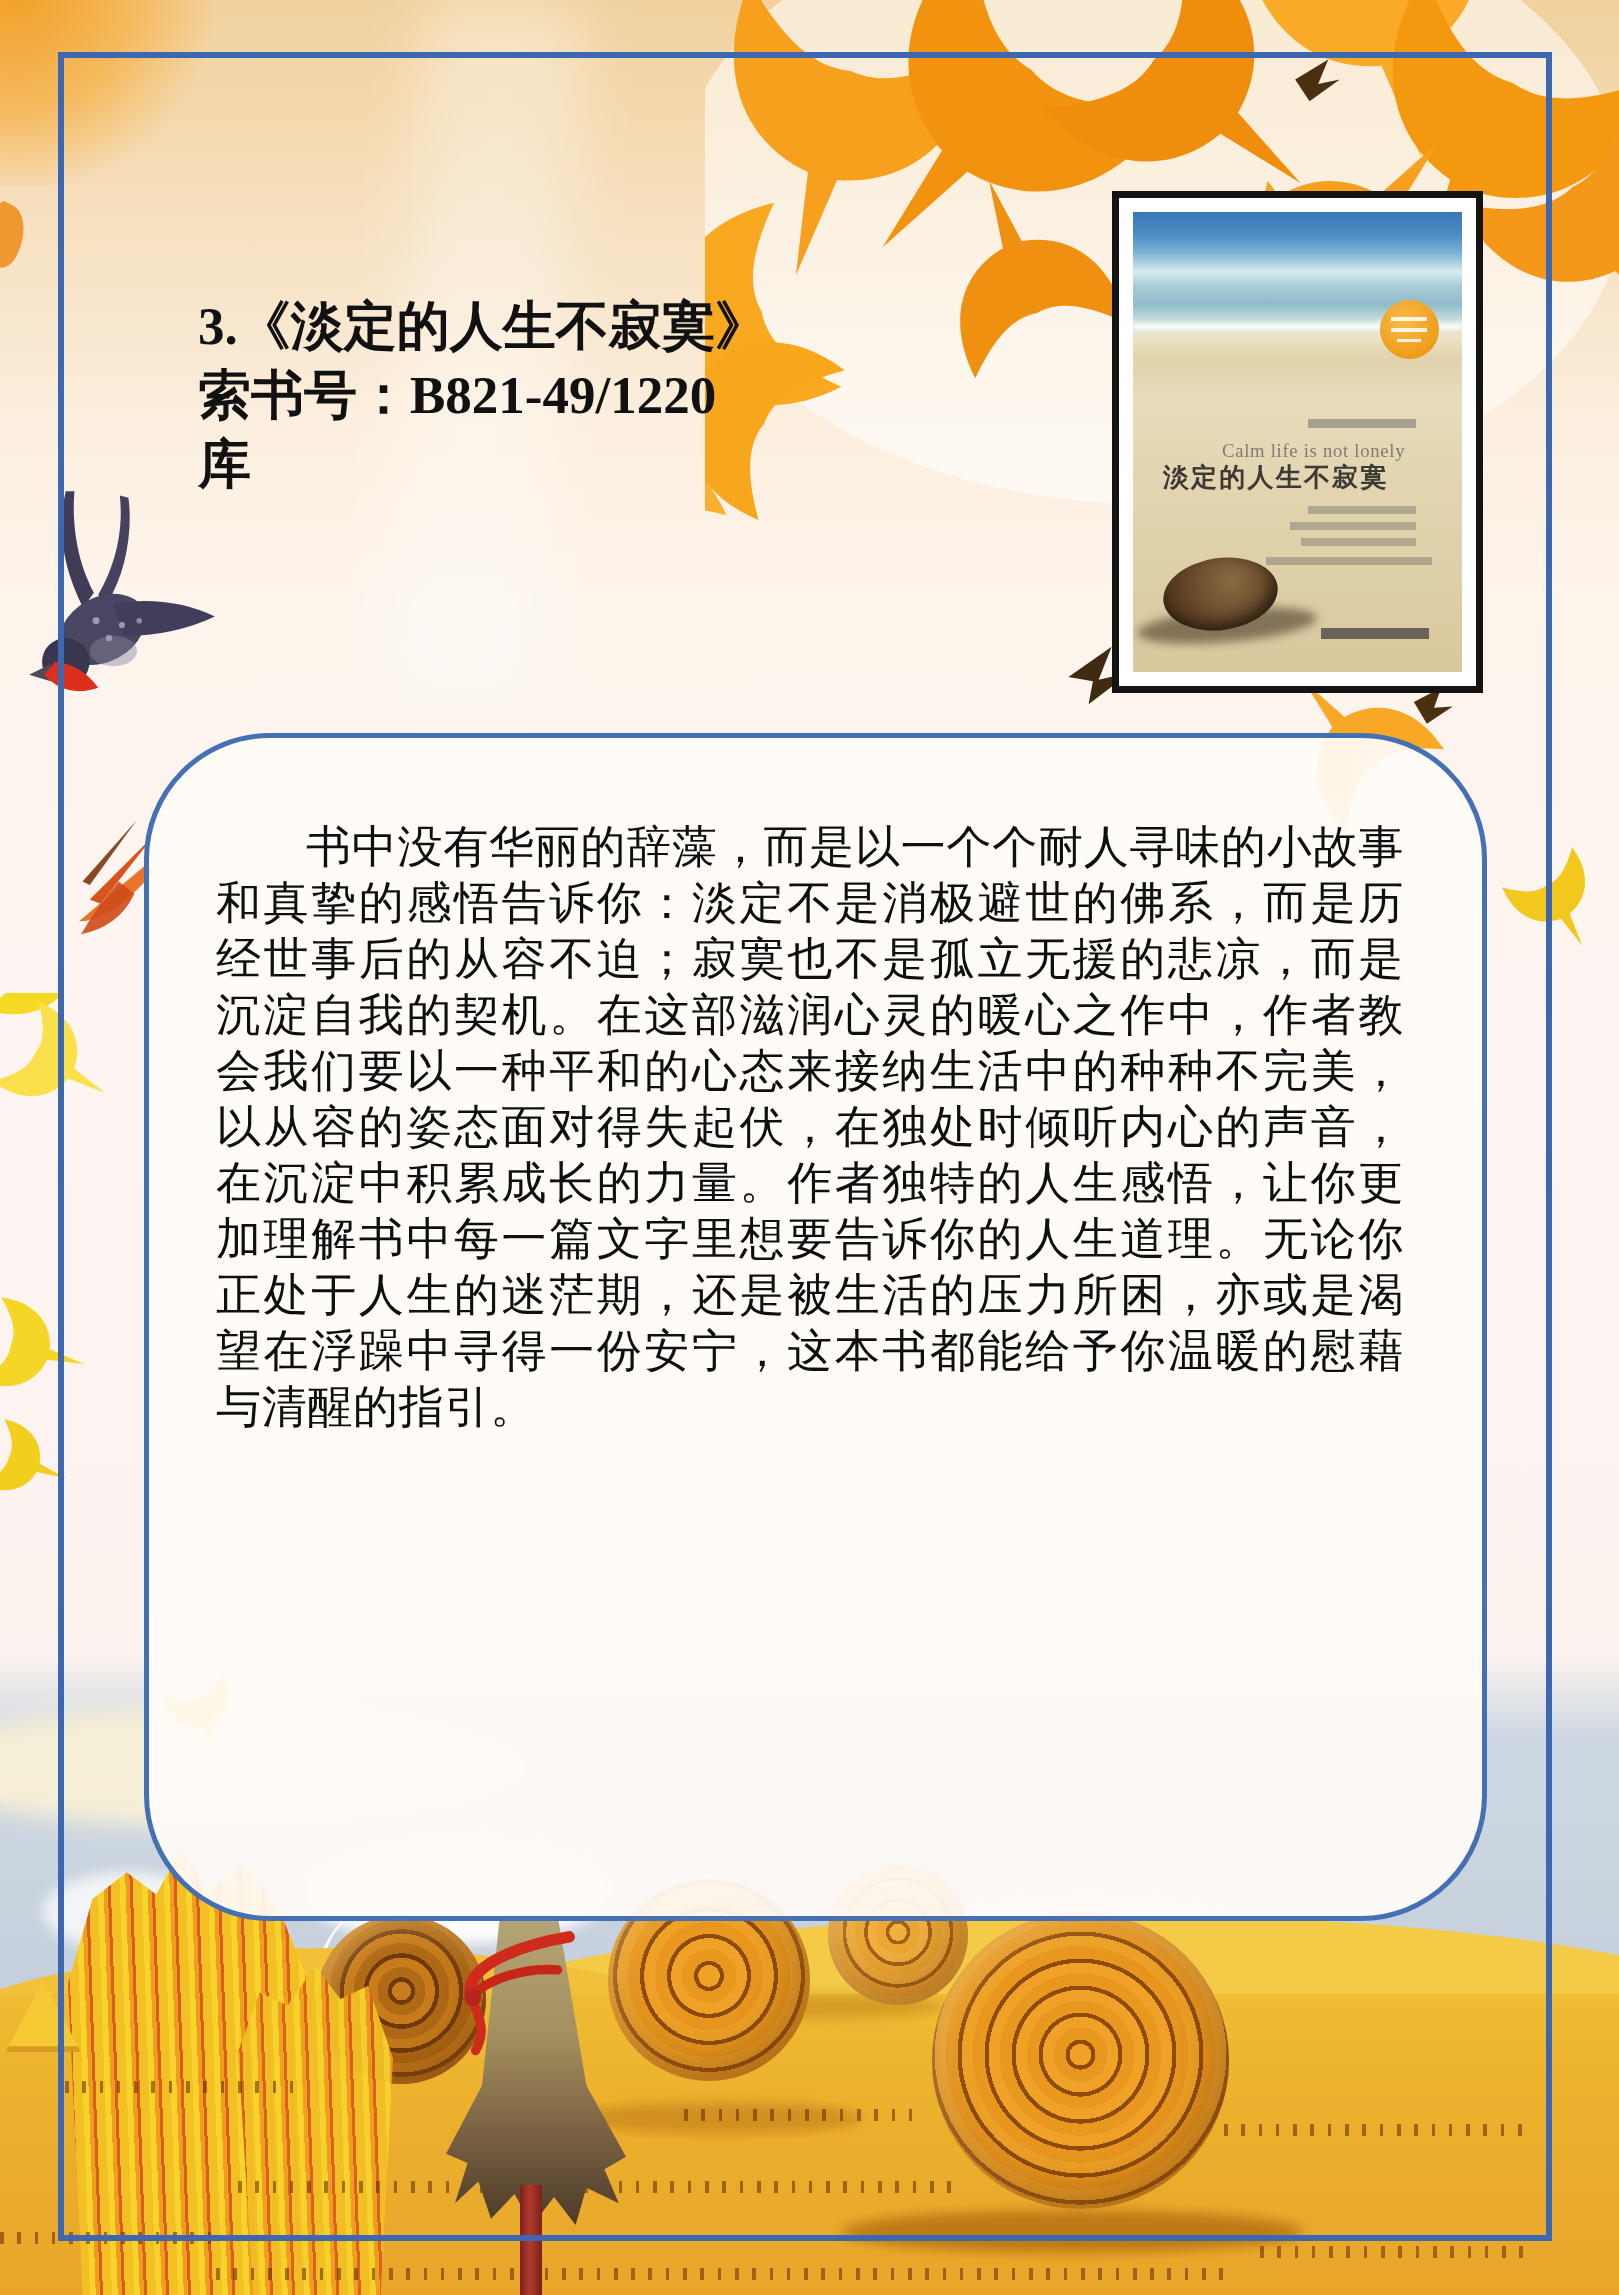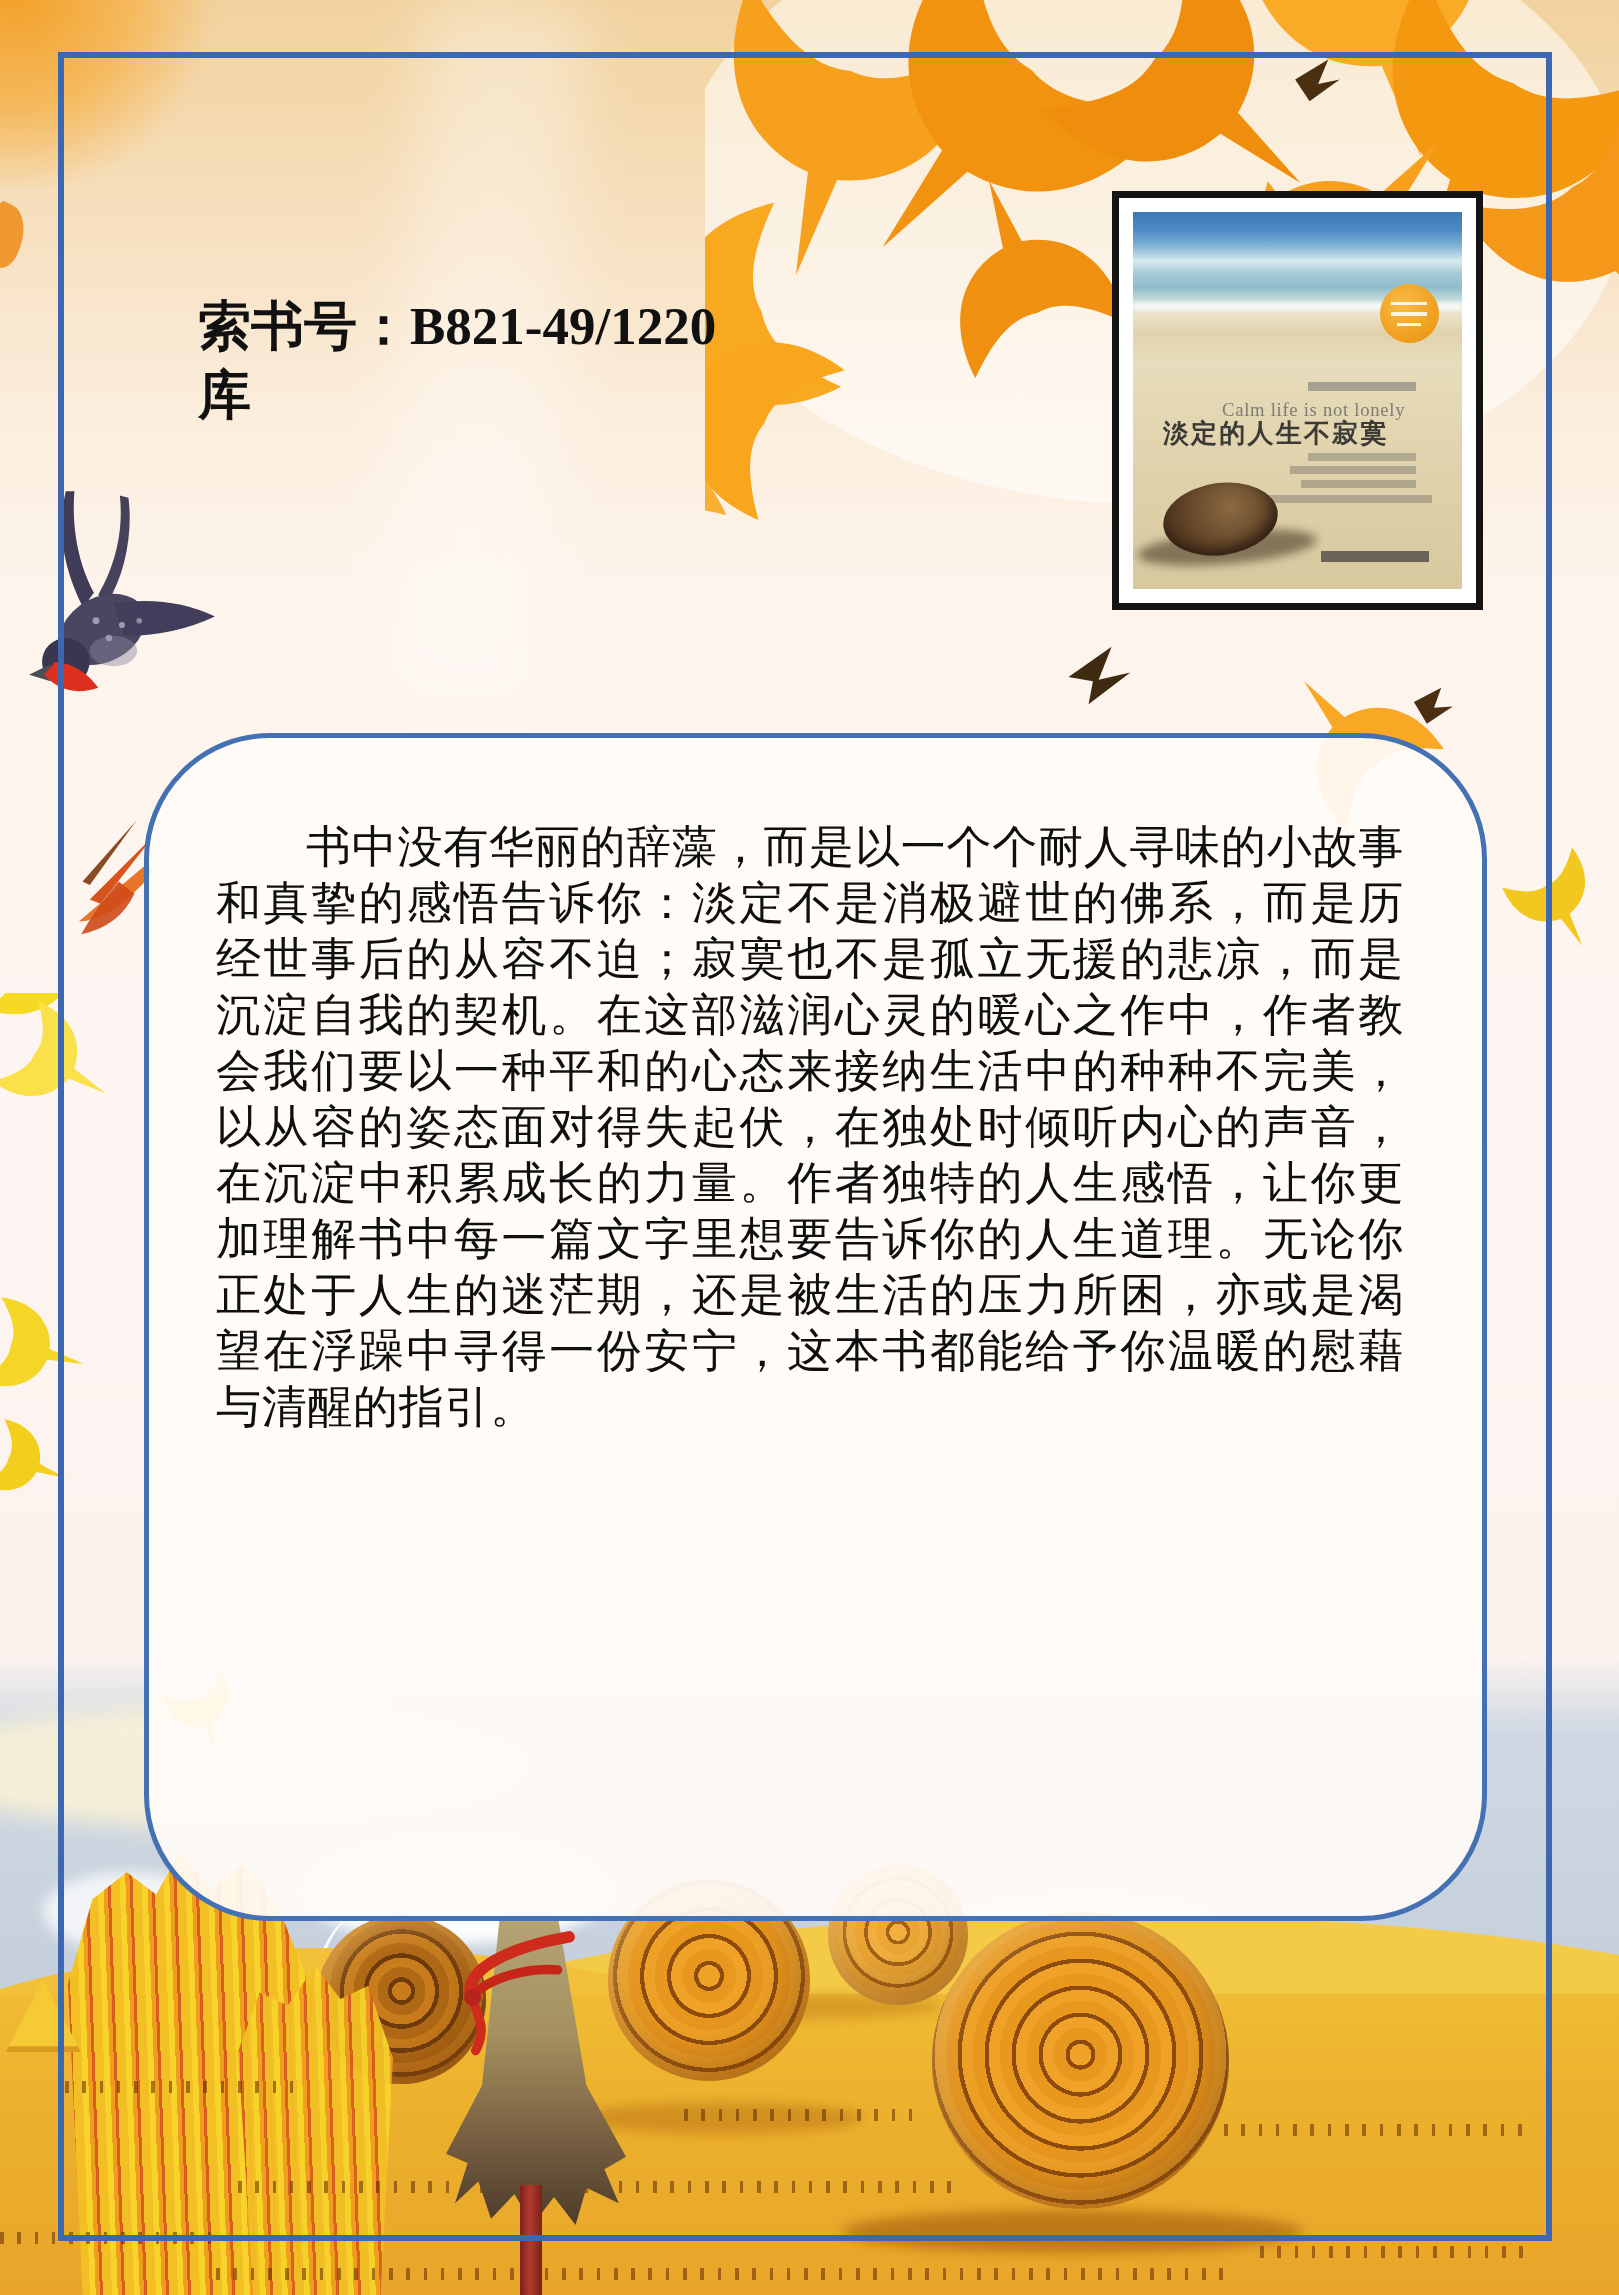--- a/index.html
+++ b/index.html
@@ -79,21 +79,21 @@
   .textbox-inner{position:absolute;left:67px;right:78px;top:81px;}
   .body-par{margin:0;text-indent:2em;text-align:justify;
     font-size:45px;line-height:56px;color:#0f0f0f;letter-spacing:0.7px;}
 
   
   .header-block{position:absolute;left:198px;top:292px;width:900px;z-index:10;
     color:#111;font-size:53px;line-height:69px;font-weight:600;letter-spacing:0;}
   .header-block div{white-space:nowrap;}
 
   
-  .book{position:absolute;left:1112px;top:191px;width:371px;height:419px;z-index:25;
+  .book{position:absolute;left:1112px;top:191px;width:371px;height:502px;z-index:25;
     background:#fff;border:7.2px solid #141414;box-sizing:border-box;padding:14.4px;}
   .photo{position:relative;width:100%;height:100%;overflow:hidden;
     background:linear-gradient(180deg,
       #3a77b5 0%,#4d8cc4 5%,#7fb3d4 9%,#d9eaf0 13%,#a9cdd8 16%,#8fbccb 20%,
       #cfe2df 24%,#ece4c9 27%,#e0d2ab 32%,#e7dcbc 40%,#e3d6b2 55%,#ded0a8 75%,#d8c89e 100%);}
   .foam{position:absolute;left:0;top:24%;width:100%;height:7.2px;background:rgba(255,255,255,.85);filter:blur(2.2px);}
   .badge{position:absolute;right:7%;top:19%;width:59px;height:59px;border-radius:50%;
     background:radial-gradient(circle at 40% 35%,#f7bc49,#ef9c1b 70%,#da8410);}
   .badge .b-line{position:absolute;left:20%;width:60%;height:3.6px;background:rgba(255,255,255,.85);}
   .author-bar{position:absolute;right:14%;top:45%;width:108px;height:9.4px;background:#8d8d85;opacity:.75;}
@@ -216,20 +216,21 @@
     <polygon points="13,85 23,80 23,88" fill="#4d4d58"></polygon>
     <path d="M20,85 Q30,96 45,91 Q37,80 25,79 Z" fill="#dd2f1e"></path>
     <ellipse cx="52" cy="74" rx="11" ry="7" fill="#8a869e" opacity=".45"></ellipse>
     <circle cx="44" cy="60" r="1.6" fill="#c3c0d4" opacity=".7"></circle>
     <circle cx="56" cy="62" r="1.4" fill="#c3c0d4" opacity=".7"></circle>
     <circle cx="64" cy="60" r="1.3" fill="#c3c0d4" opacity=".6"></circle>
     <circle cx="50" cy="68" r="1.5" fill="#c3c0d4" opacity=".6"></circle>
   </svg>
 
   <div class="header-block">
+    <div>3.《淡定的人生不寂寞》</div>
     <div>索书号：B821-49/1220</div>
     <div>库</div>
   </div>
 
   <div class="book">
     <div class="photo">
       <div class="foam"></div>
       <div class="badge">
         <span class="b-line" style="top:30%"></span>
         <span class="b-line" style="top:48%"></span>

